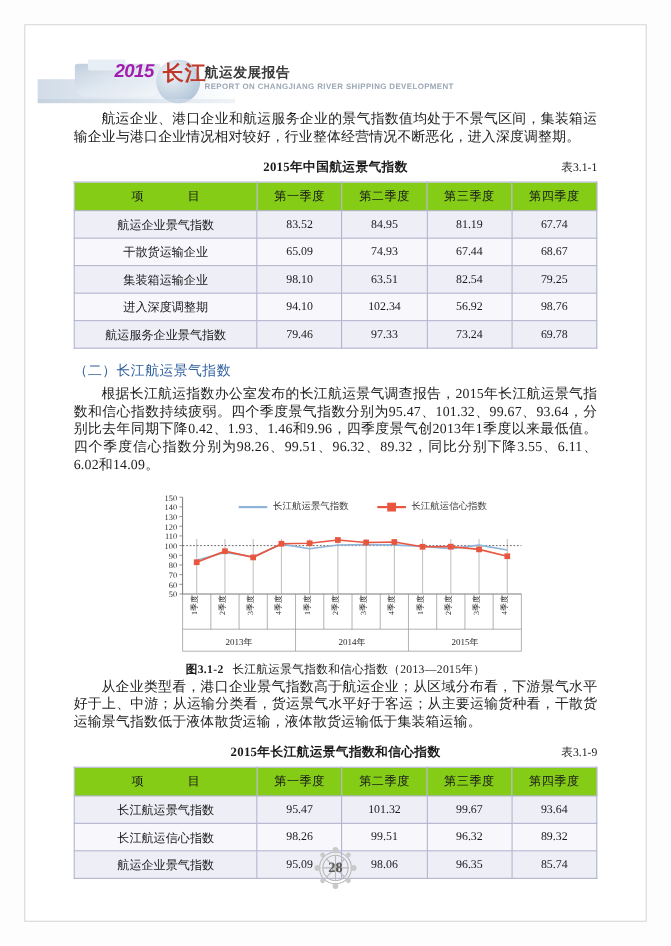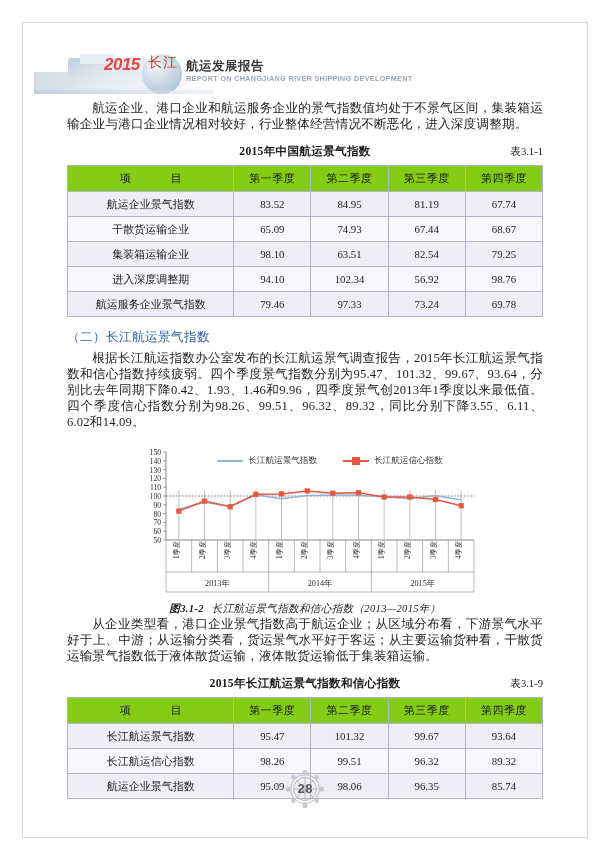--- a/index.html
+++ b/index.html
@@ -53,25 +53,25 @@
   }
   .hdr-art .rule{
     position:absolute;left:0;bottom:0;width:180px;height:4px;
     background:linear-gradient(to right,#9fb4c8,#e4ebf2);
     opacity:.6;
   }
   .hdr-year{
     position:absolute;left:70px;top:3px;
     font-family:"Liberation Sans","DejaVu Sans",sans-serif;
     font-weight:bold;font-size:17px;font-style:italic;
-    color:#ef4444;letter-spacing:-.5px;
+    color:#a21caf;letter-spacing:-.5px;
   }
   .hdr-cn-big{
     position:absolute;left:114px;top:2px;
-    font-size:14px;font-weight:normal;color:#c0392b;
+    font-size:19px;font-weight:bold;color:#c0392b;
     font-family:"Liberation Serif","DejaVu Serif",serif;
     letter-spacing:1px;
   }
   .hdr-cn{
     position:absolute;left:152px;top:6px;
     font-size:12.5px;font-weight:bold;color:#3a3a3a;
     letter-spacing:.5px;
     text-align:right;
   }
   .hdr-en{
@@ -151,21 +151,20 @@
     width:350px;height:152px;
     margin:0 auto;
   }
   .chart-svg{display:block;}
   .fig-caption{
     text-align:center;
     font-size:10.6px;
     margin-top:6px;
     color:#1a1a1a;
     letter-spacing:.3px;
-    font-style:italic;
   }
   .fig-caption .fno{font-weight:bold;margin-right:8px;}
 
   
   .legend{
     position:absolute;left:50px;top:10px;width:300px;height:14px;
     display:flex;align-items:center;justify-content:center;gap:26px;
     pointer-events:none;
   }
   .legend .item{display:flex;align-items:center;gap:5px;}
@@ -182,21 +181,21 @@
     display:flex;justify-content:center;align-items:center;
   }
   .wheel{
     position:relative;width:46px;height:46px;
     display:flex;align-items:center;justify-content:center;
   }
   .wheel svg{position:absolute;left:0;top:0;}
   .wheel .n{
     position:relative;z-index:2;
     font-size:13px;font-weight:bold;color:#5a5a5a;
-    font-family:Liberation Mono, monospace;
+    font-family:Liberation Serif, serif;
   }
 </style>
 </head>
 <body>
 
 <div class="page">
   <div class="page-frame"></div>
 
   <div class="run-header">
     <div class="hdr-art">

